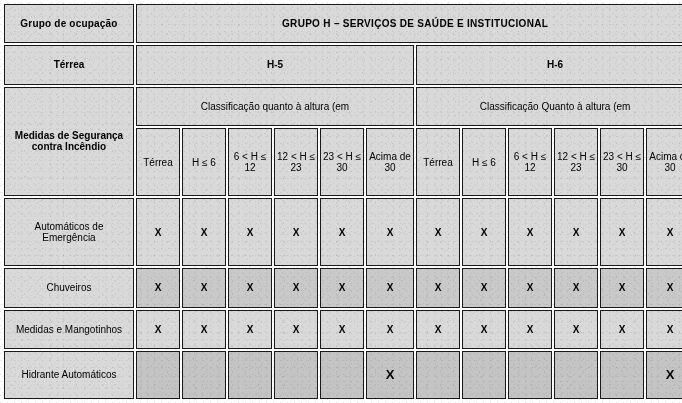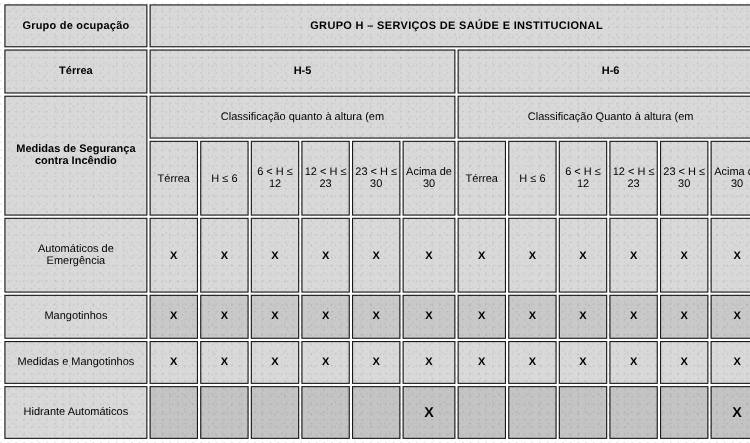--- a/index.html
+++ b/index.html
@@ -174,21 +174,21 @@
         <td class="mark-cell">X</td>
         <td class="mark-cell">X</td>
         <td class="mark-cell">X</td>
         <td class="mark-cell">X</td>
         <td class="mark-cell">X</td>
         <td class="mark-cell">X</td>
         <td class="mark-cell">X</td>
       </tr>
 
       <tr>
-        <td class="row-label">Mangotinhos</td>
+        <td class="row-label">Chuveiros</td>
         <td class="mark-cell shaded">X</td>
         <td class="mark-cell shaded">X</td>
         <td class="mark-cell shaded">X</td>
         <td class="mark-cell shaded">X</td>
         <td class="mark-cell shaded">X</td>
         <td class="mark-cell shaded">X</td>
         <td class="mark-cell shaded">X</td>
         <td class="mark-cell shaded">X</td>
         <td class="mark-cell shaded">X</td>
         <td class="mark-cell shaded">X</td>

